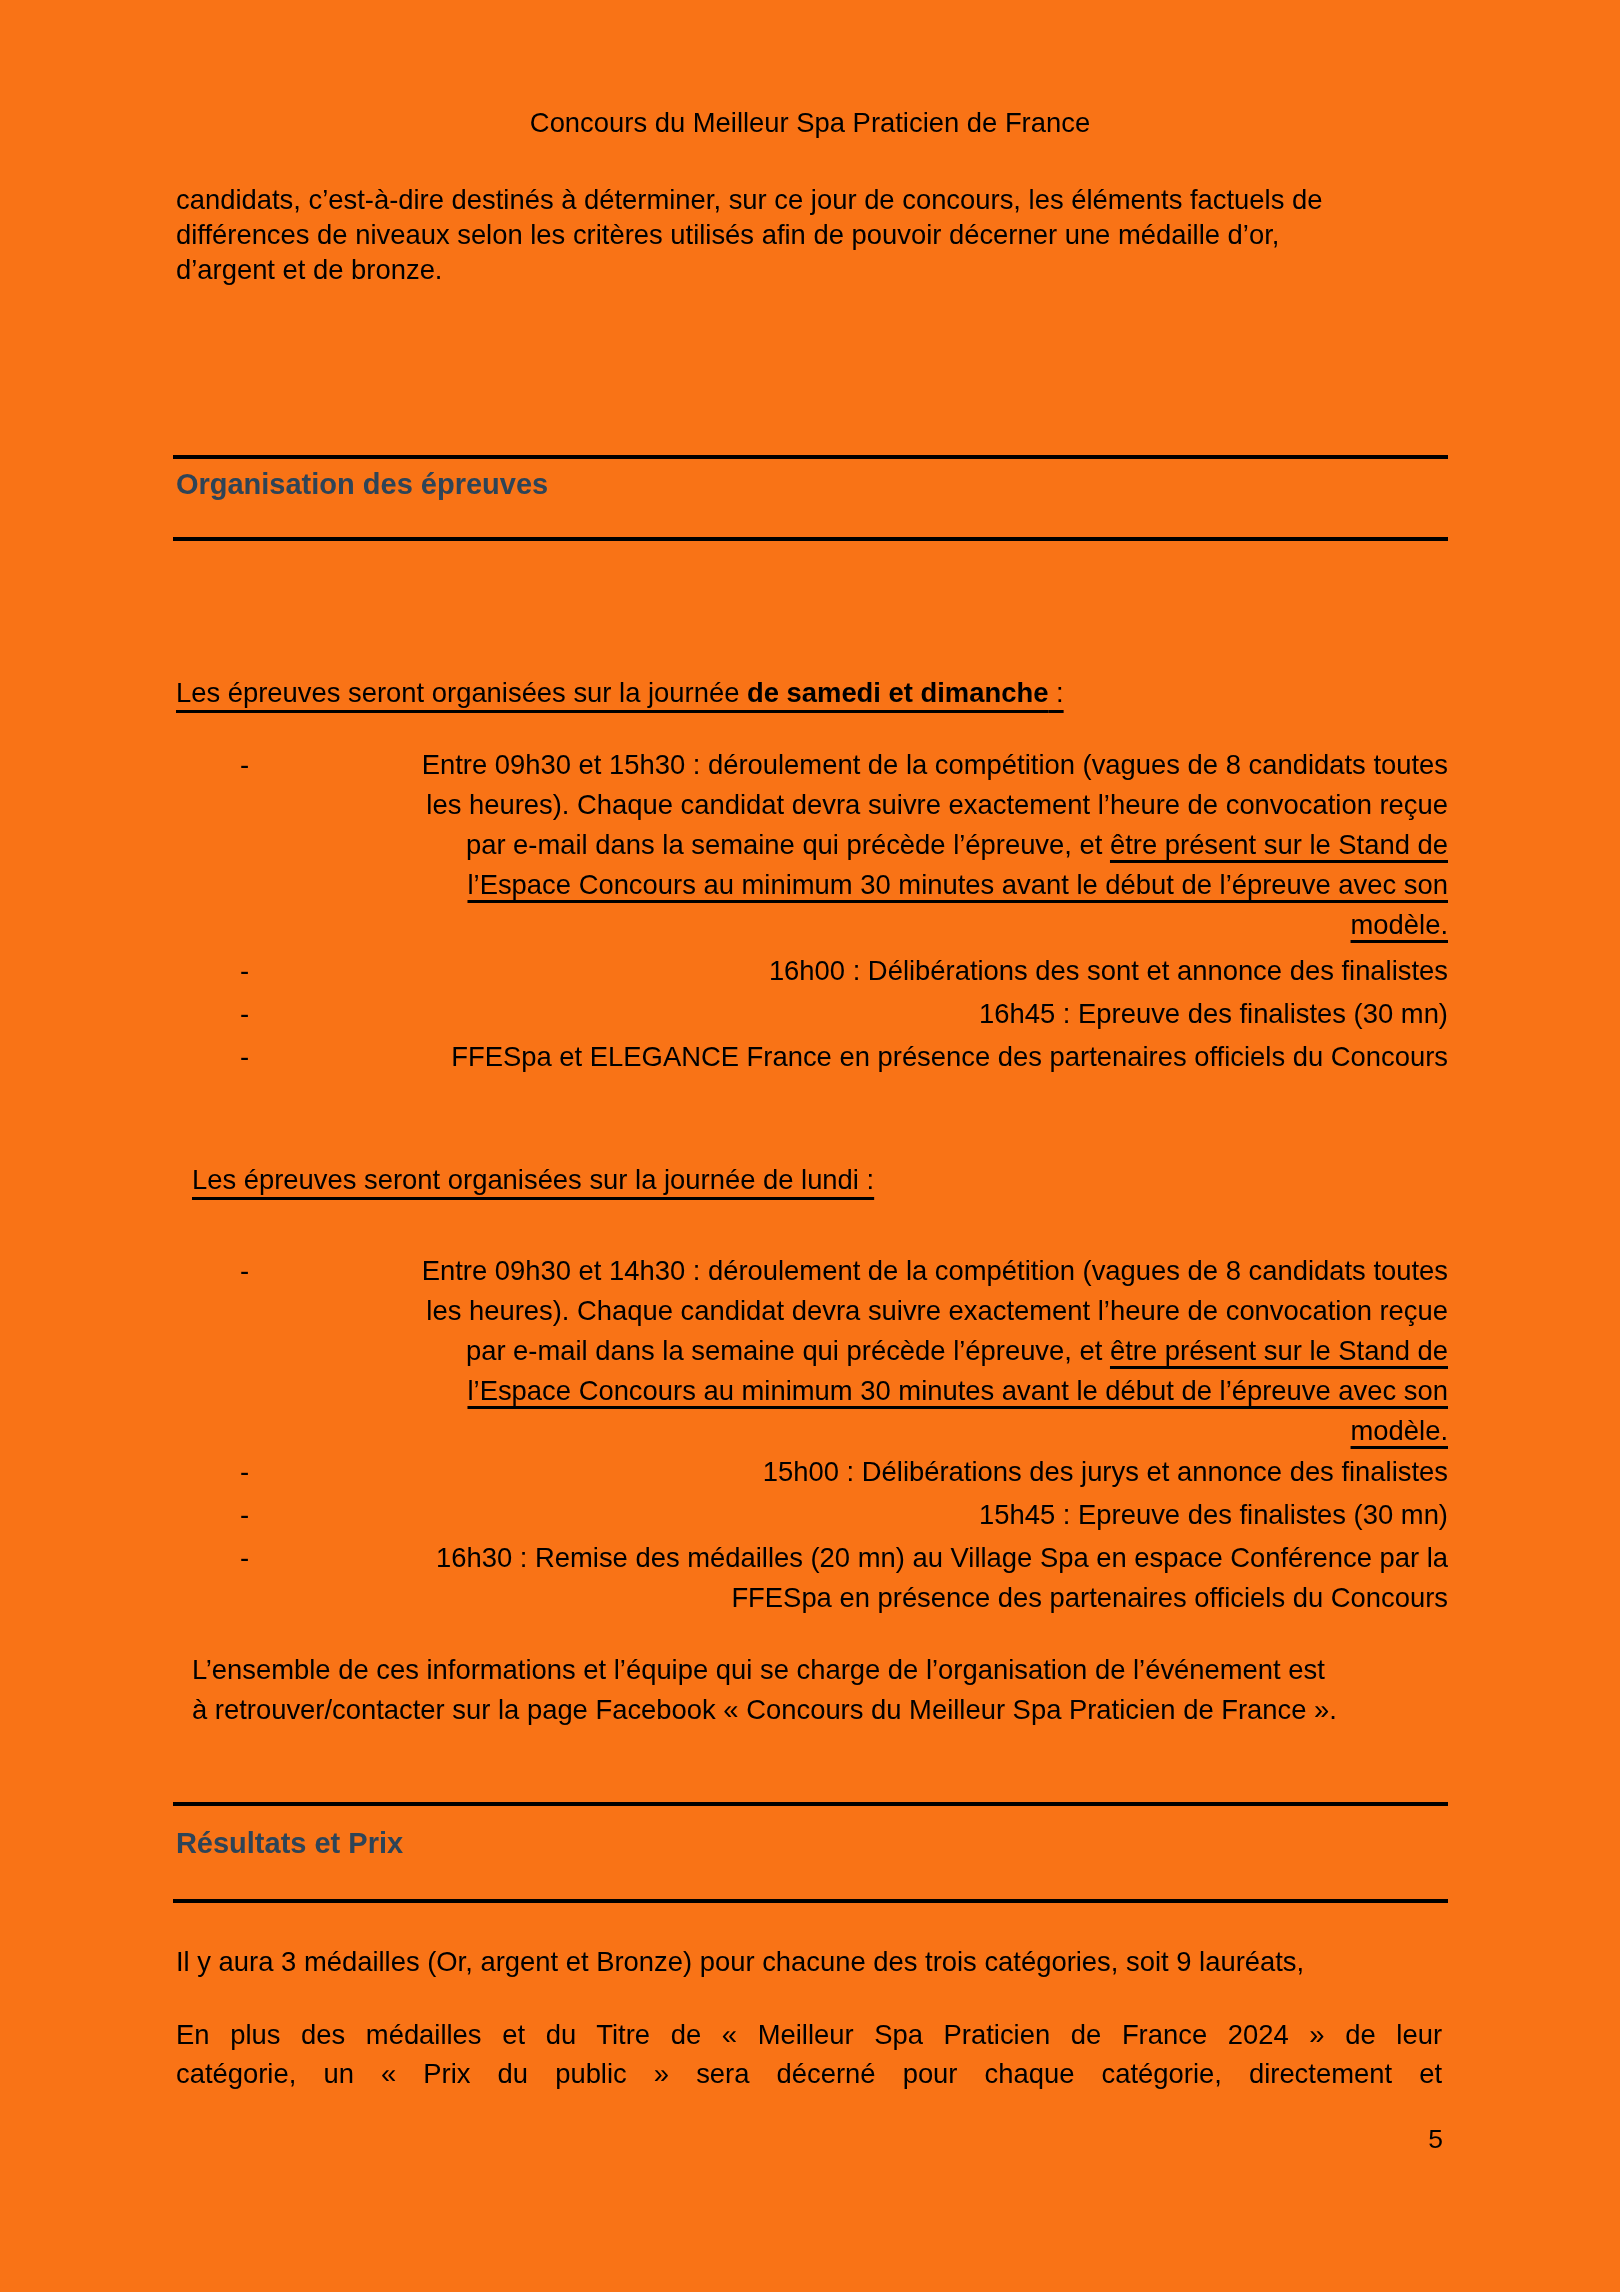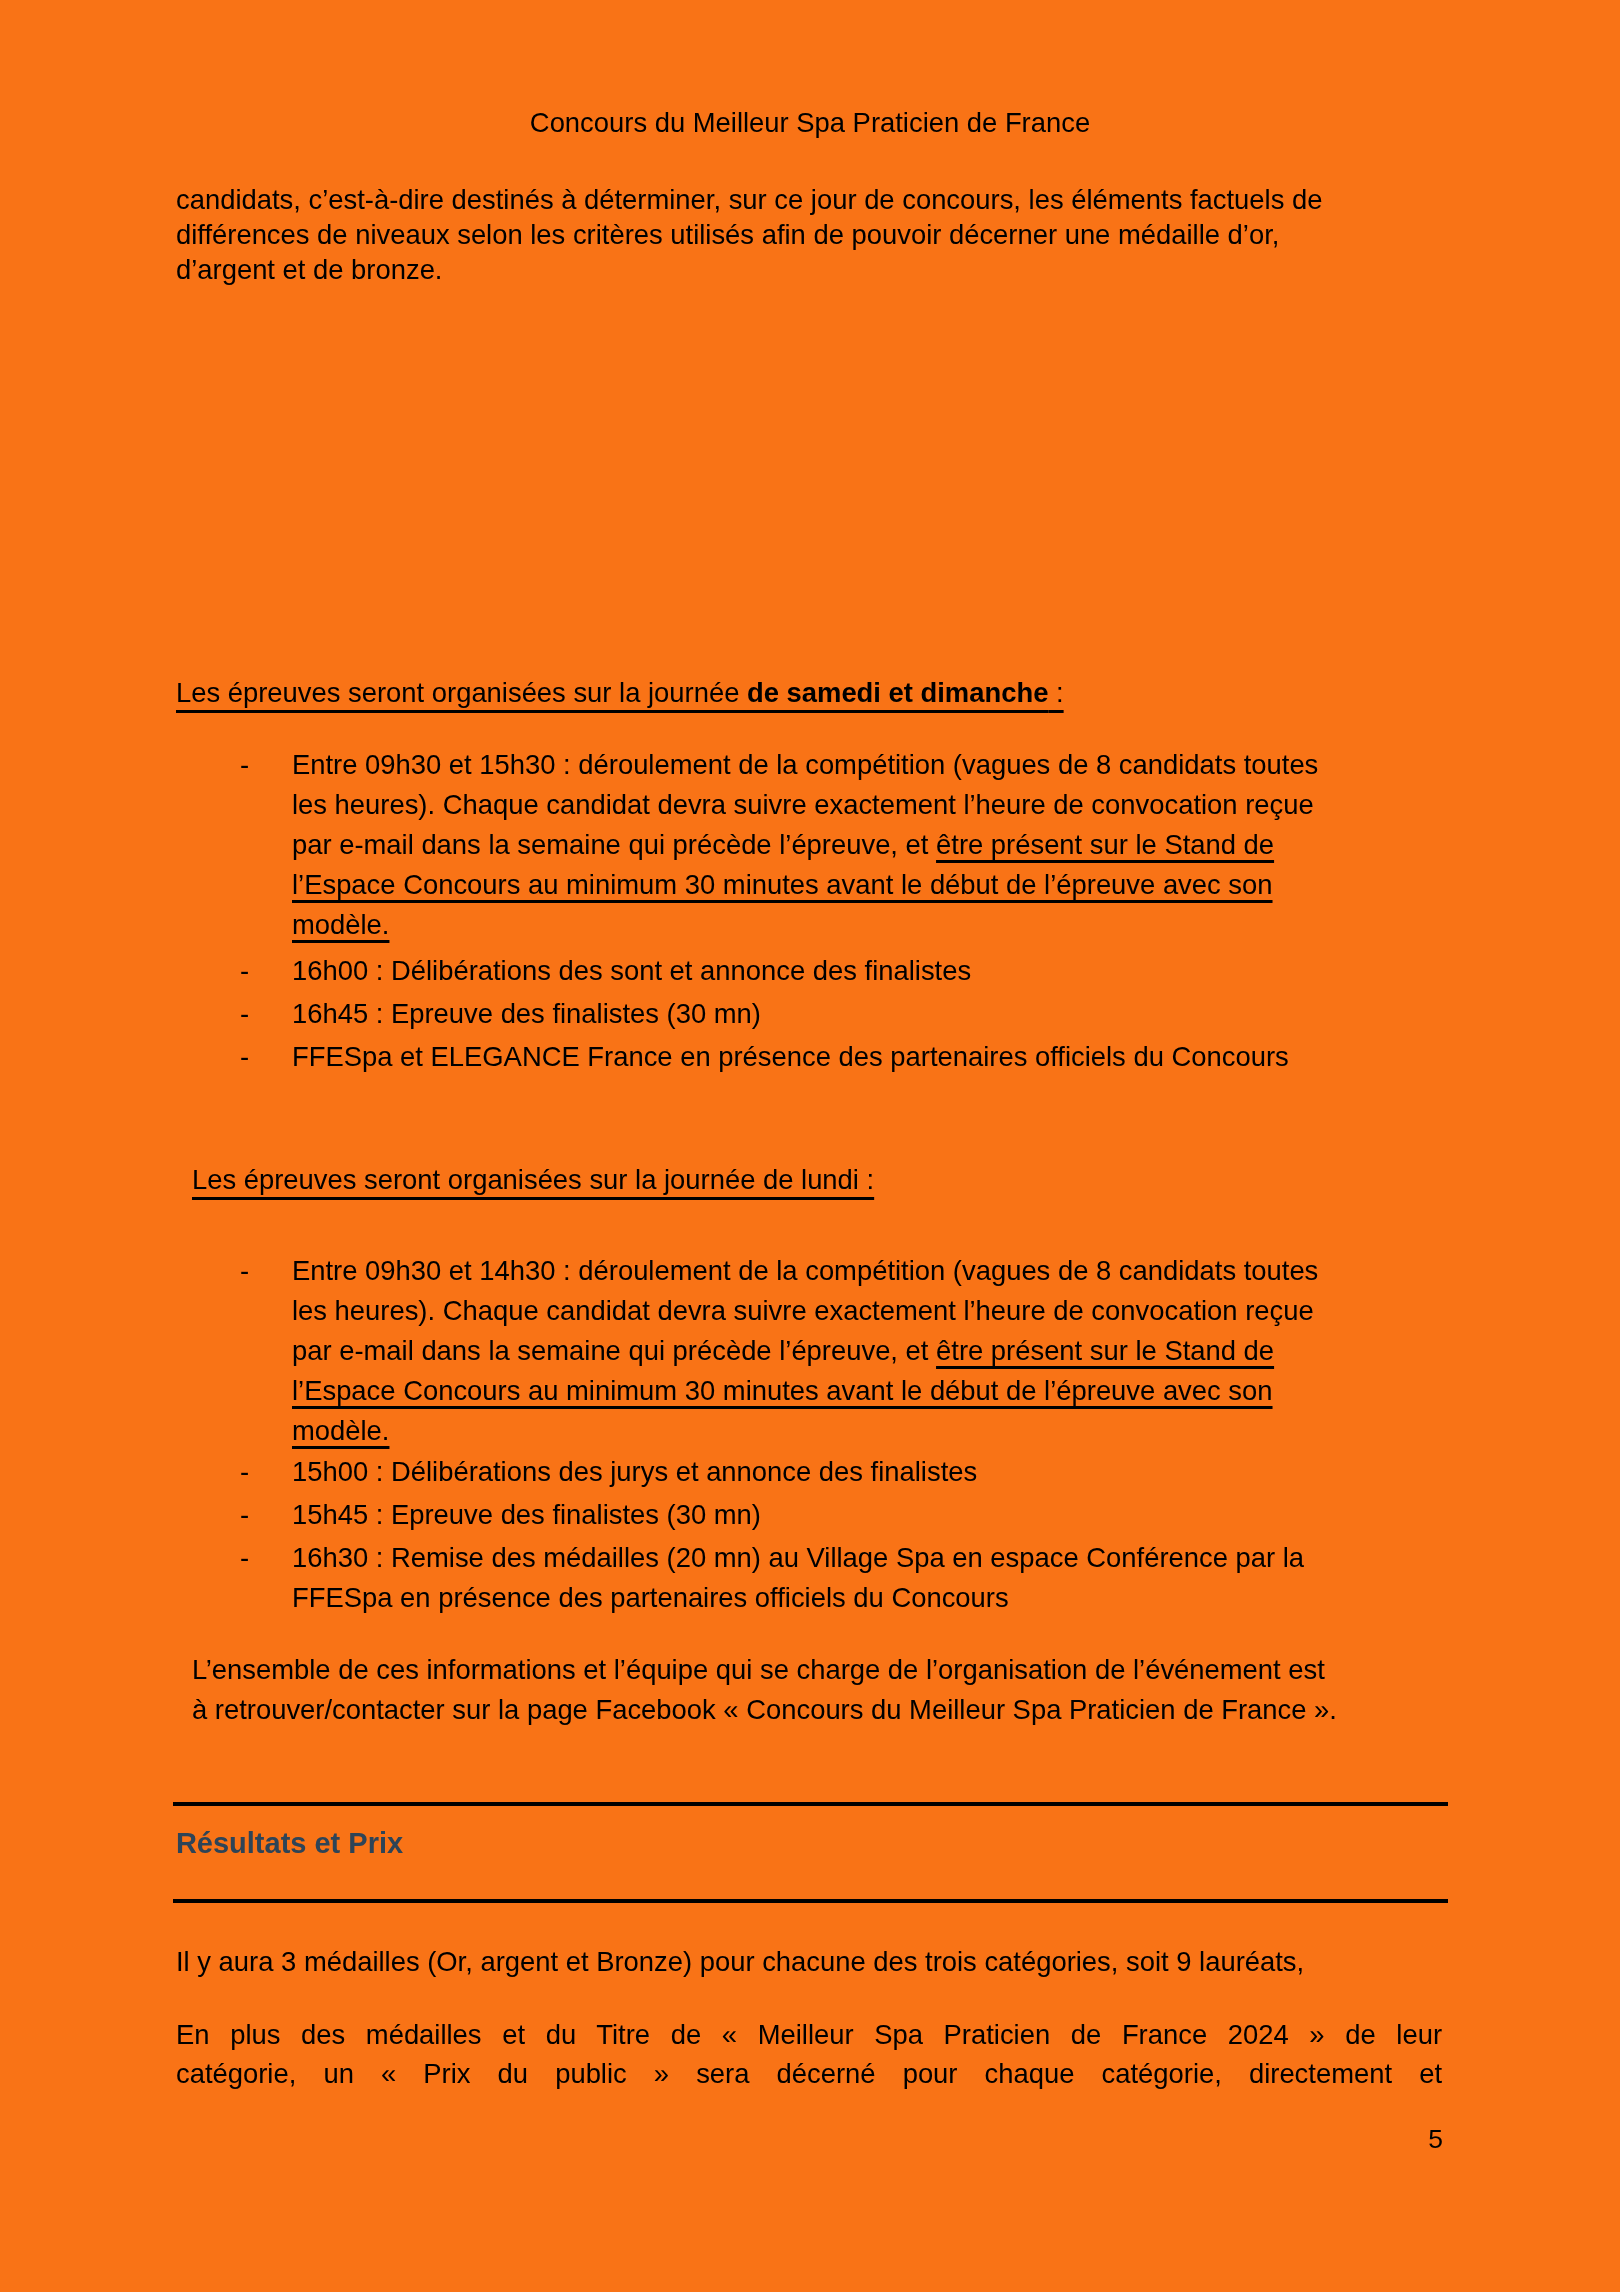--- a/index.html
+++ b/index.html
@@ -36,33 +36,38 @@
   .b-h-resultats{top:1802px;}
   .b-h-resultats .sec-title{top:22.5px;}
   .b-h-resultats .rule-b{top:97px;}
   .bullets{left:240px;width:1208px;font-size:27.4px;line-height:40px;}
   .b-list-weekend{top:745px;}
   .b-list-monday{top:1251px;}
   .item{display:flex;margin-bottom:2.9px;}
   .item:first-child{margin-bottom:5.9px;}
   .b-list-monday .item:first-child{margin-bottom:1px;}
   .dash{width:52px;flex:0 0 52px;}
-  .btext{flex:1;}
+  .btext{flex:1;text-align:right;}
   .pagenum{top:2123px;right:177px;font-size:26.5px;line-height:32px;}
 </style>
 </head>
 <body>
 
 <div class="page" id="page">
   <div class="doc-header">Concours du Meilleur Spa Praticien de France</div>
   <div class="pagenum">5</div>
 <div class="para b-p-retenir">
       <div class="line"><span class="">candidats, c’est-à-dire destinés à déterminer, sur ce jour de concours, les éléments factuels de</span></div>
       <div class="line"><span class="">différences de niveaux selon les critères utilisés afin de pouvoir décerner une médaille d’or,</span></div>
       <div class="line"><span class="">d’argent et de bronze.</span></div>
+    </div>
+    <div class="section b-h-organisation">
+      <div class="rule rule-t" style="background: rgb(0, 0, 0);"></div>
+      <div class="sec-title" style="color: rgb(46, 68, 87);">Organisation des épreuves</div>
+      <div class="rule rule-b" style="background: rgb(0, 0, 0);"></div>
     </div>
     <div class="lead b-lead-weekend"><div class="lead-u"><span class="">Les épreuves seront organisées sur la journée </span><span class="seg-b ">de samedi et dimanche</span><span class=""> :</span></div></div>
     <div class="bullets b-list-weekend">
       <div class="item">
         <div class="dash">-</div>
         <div class="btext">
           <div class="line"><span class="">Entre 09h30 et 15h30 : déroulement de la compétition (vagues de 8 candidats toutes</span></div>
           <div class="line"><span class="">les heures). Chaque candidat devra suivre exactement l’heure de convocation reçue</span></div>
           <div class="line"><span class="">par e-mail dans la semaine qui précède l’épreuve, et </span><span class="seg-u">être présent sur le Stand de</span></div>
           <div class="line"><span class="seg-u">l’Espace Concours au minimum 30 minutes avant le début de l’épreuve avec son</span></div>

